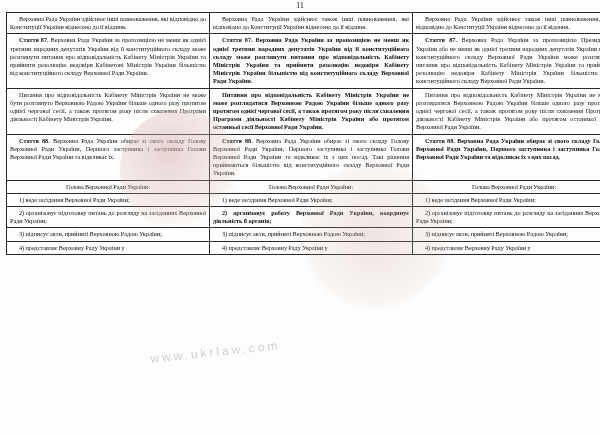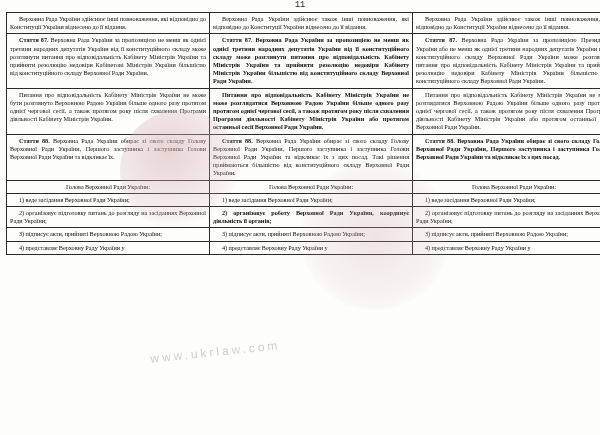--- a/index.html
+++ b/index.html
@@ -22,21 +22,21 @@
     box-sizing: border-box;
     padding: 0 6px;
     background: #fdfdfb;
   }
   .page-number {
     text-align: center;
     font-size: 8.5px;
     line-height: 11px;
     height: 12px;
     color: #222;
-    font-family: Liberation Mono, monospace;
+    font-family: Liberation Serif, serif;
   }
   table.doc-table {
     border-collapse: collapse;
     width: 588px;
     table-layout: fixed;
     margin: 0;
   }
   table.doc-table td {
     border: 1px solid #2a2a2a;
     vertical-align: top;

